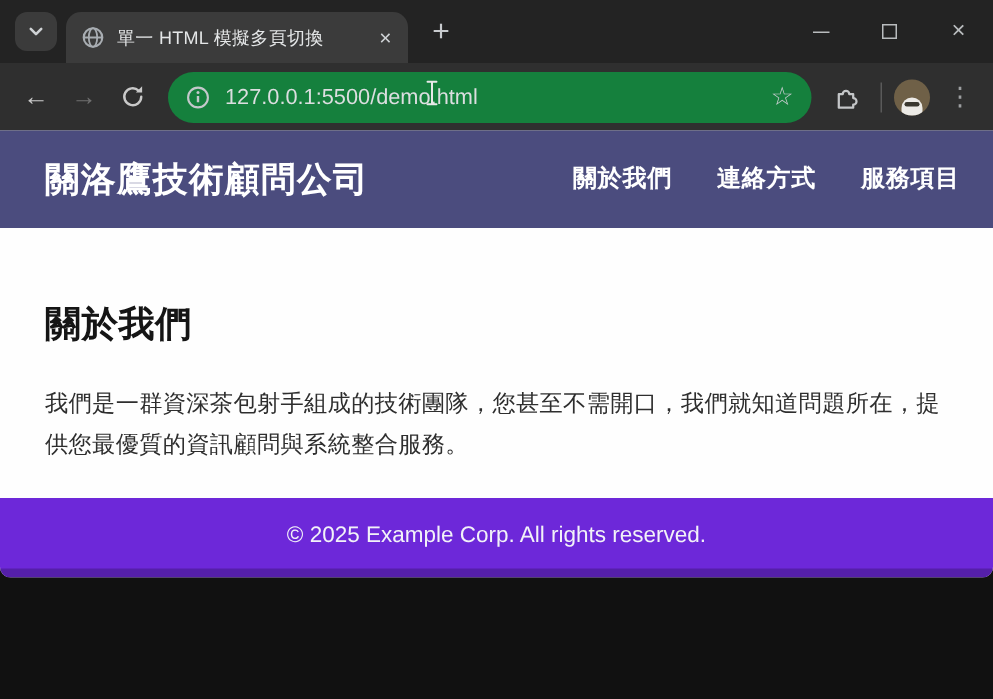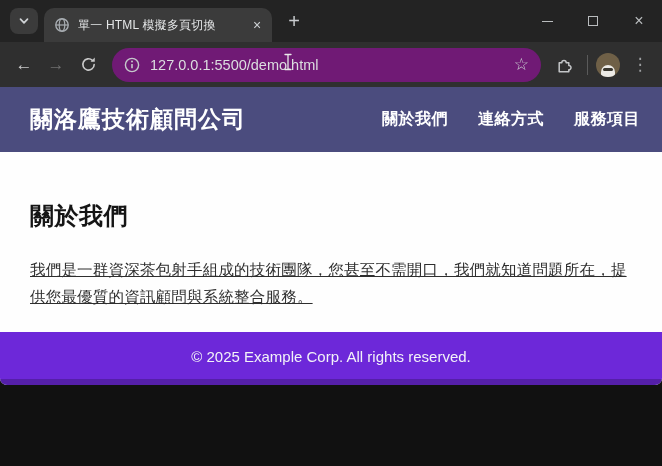--- a/index.html
+++ b/index.html
@@ -71,21 +71,21 @@
     padding: 0 8px;
   }
   .nav-btn {
     width: 32px; height: 32px; border-radius: 50%;
     display: flex; align-items: center; justify-content: center;
     font-size: 17px; color: #c9c9c9;
   }
   .nav-btn.disabled { color: #6f6f6f; }
   .omnibox {
     flex: 1; height: 34px; margin: 0 8px;
-    background: #701a75; border-radius: 17px;
+    background: #15803d; border-radius: 17px;
     display: flex; align-items: center;
     padding: 0 12px;
   }
   .url-text {
     flex: 1; margin-left: 10px;
     font-size: 14.5px; color: #dcdee0;
     white-space: nowrap; overflow: hidden;
   }
   .star-btn { font-size: 17px; color: #c9cdd1; display: flex; align-items: center; }
   .toolbar-right { display: flex; align-items: center; }
@@ -124,21 +124,20 @@
   }
   .page-main { flex: 1; padding: 26px 30px 0 30px; }
   .page-heading {
     margin-top: 22px;
     font-size: 24px; font-weight: bold; color: #151515; letter-spacing: .5px;
   }
   .page-paragraph {
     margin-top: 25px;
     font-size: 15.5px; color: #2e2e2e; line-height: 1.72;
     letter-spacing: .2px;
-    text-decoration: underline;
   }
   .site-footer {
     height: 53px; flex: 0 0 53px;
     background: #6d28d9;
     display: flex; align-items: center; justify-content: center;
   }
   .footer-text { color: #f2f2f8; font-size: 15px; padding-bottom: 4px; }
   .window-bottom-edge {
     position: absolute; left: 0; right: 0; bottom: 0; height: 6px;
     background: rgba(0,0,0,.22); pointer-events: none;

